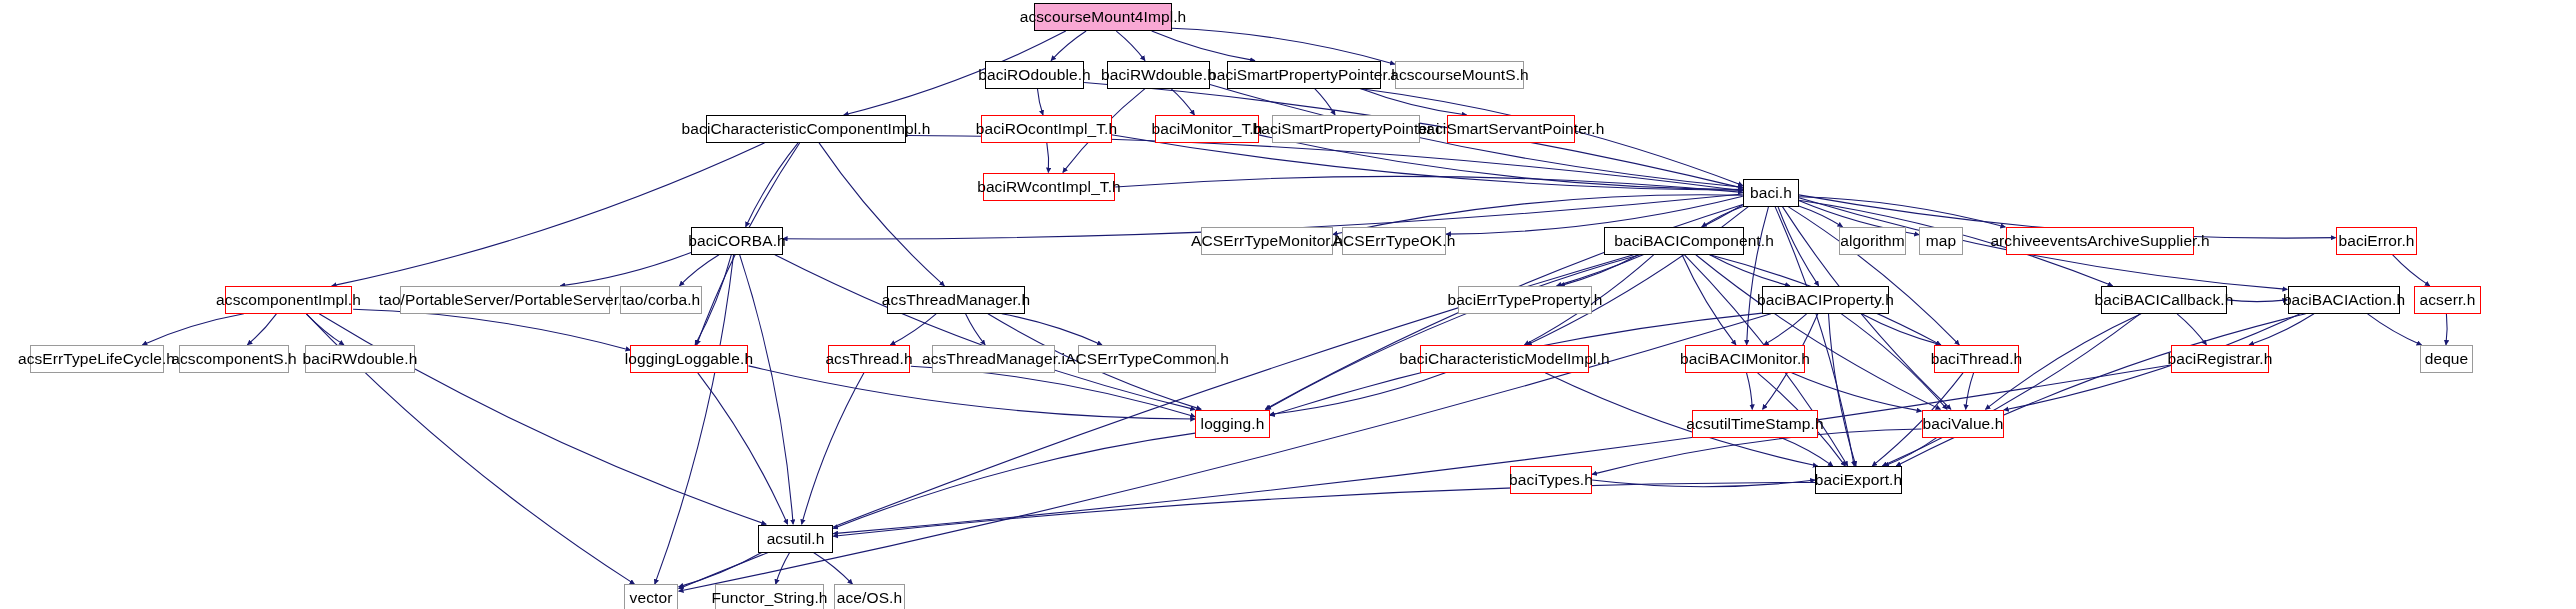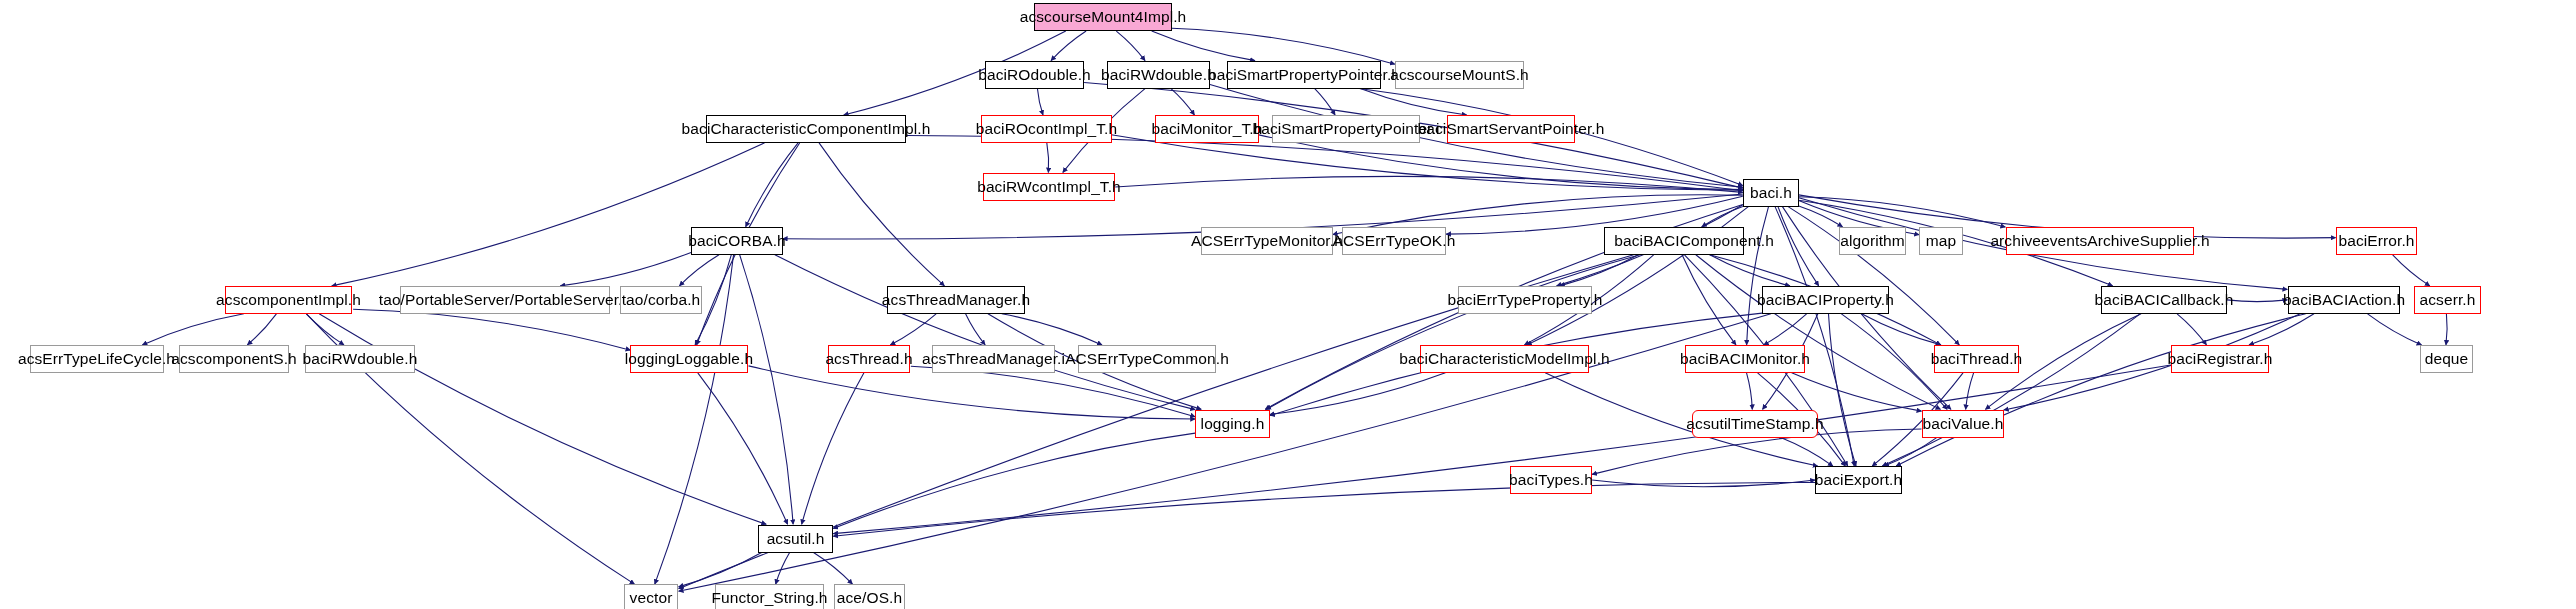--- a/index.html
+++ b/index.html
@@ -302,21 +302,21 @@
       </div>
       <div class="node kind-red" style="left: 2171px; top: 345px; width: 98px;">
         <span class="node-label">baciRegistrar.h</span>
       </div>
       <div class="node kind-grey" style="left: 2420px; top: 345px; width: 53px;">
         <span class="node-label">deque</span>
       </div>
       <div class="node kind-red" style="left: 1195px; top: 410px; width: 75px;">
         <span class="node-label">logging.h</span>
       </div>
-      <div class="node kind-red" style="left: 1692px; top: 410px; width: 126px; border-radius: 6px;">
+      <div class="node kind-red" style="left: 1692px; top: 410px; width: 126px;">
         <span class="node-label">acsutilTimeStamp.h</span>
       </div>
       <div class="node kind-red" style="left: 1922px; top: 410px; width: 82px;">
         <span class="node-label">baciValue.h</span>
       </div>
       <div class="node kind-red" style="left: 1510px; top: 466px; width: 82px;">
         <span class="node-label">baciTypes.h</span>
       </div>
       <div class="node kind-solid" style="left: 1815px; top: 466px; width: 87px;">
         <span class="node-label">baciExport.h</span>

